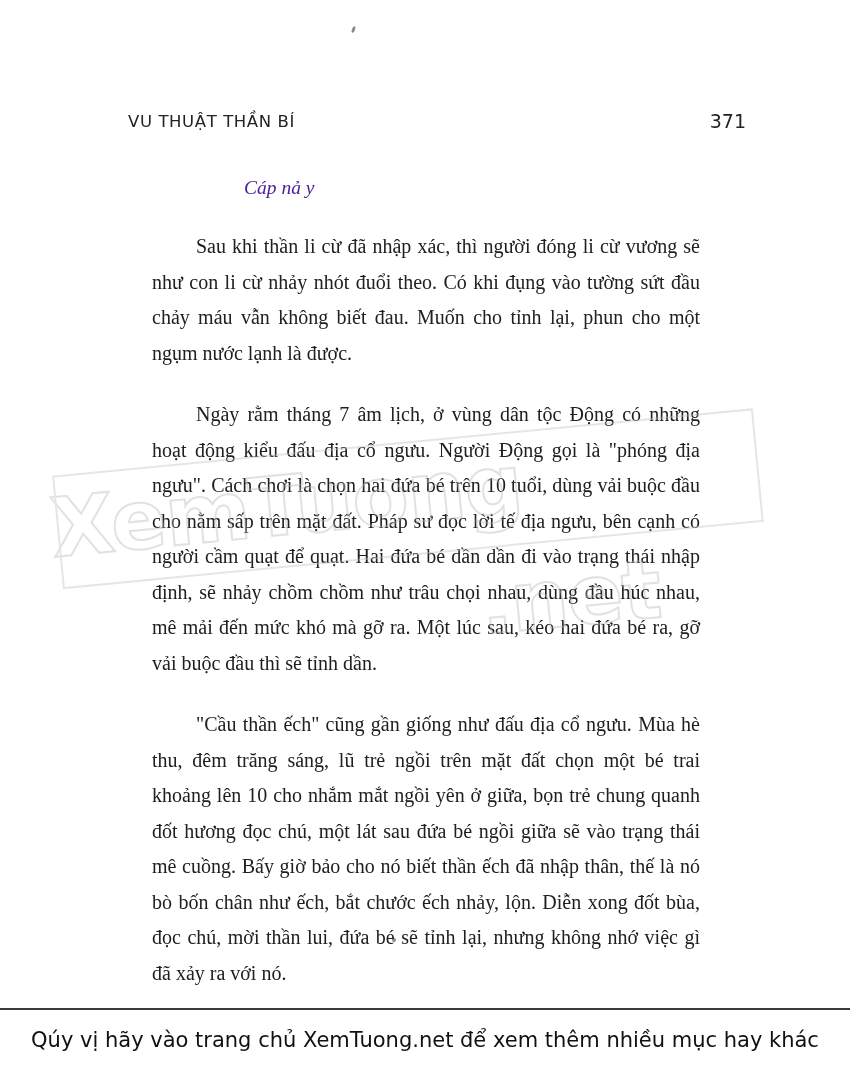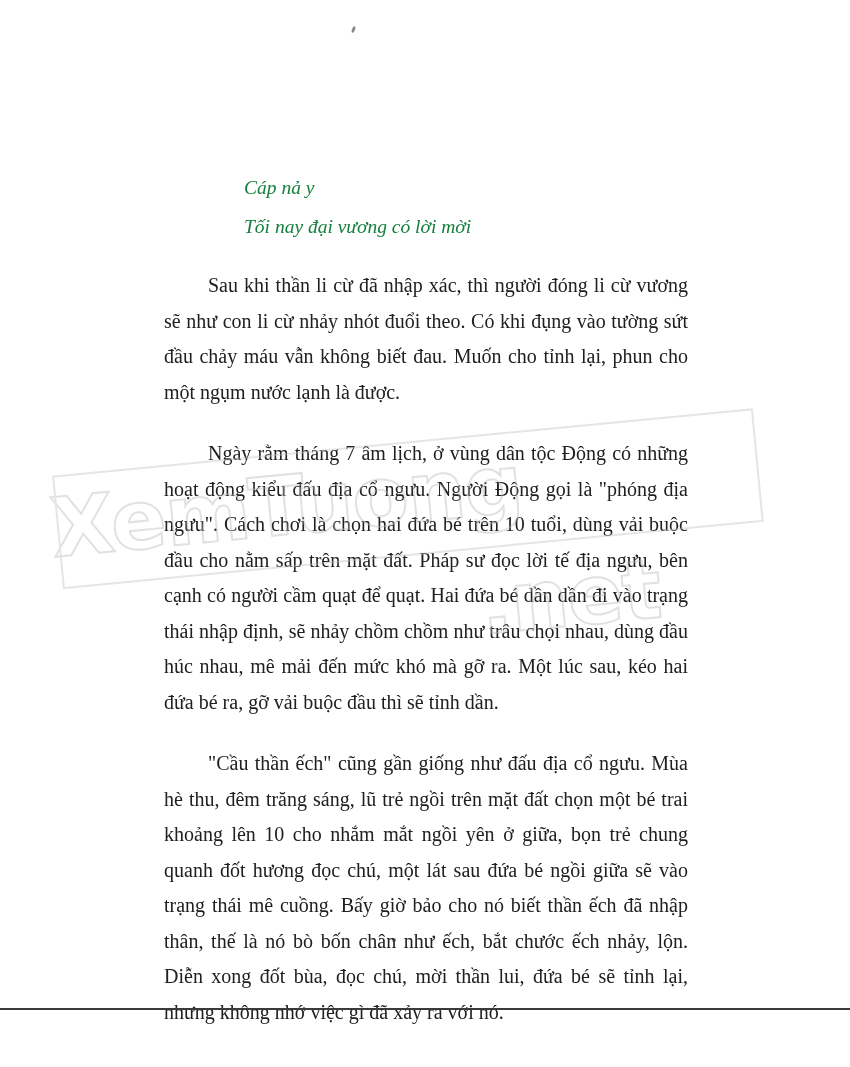--- a/index.html
+++ b/index.html
@@ -56,27 +56,27 @@
     left: 148px;
     top: 168px;
     width: 556px;
   }
 
   .verse {
     margin: 0 0 0 96px;
     font-style: italic;
     font-size: 19.5px;
     line-height: 39px;
-    color: #15803d;
+    color: #4c1d95;
     font-family: "Liberation Serif", serif;
   }
   .verse div { white-space: nowrap; }
 
   p.para {
-    margin: 16px;
+    margin: 4px;
     font-size: 20px;
     line-height: 35.5px;
     text-align: justify;
     text-justify: inter-word;
     color: #202020;
     text-indent: 44px;
     font-family: "Liberation Serif", serif;
   }
   p.para.gap-1 { margin-top: 22px; }
   p.para.gap-2 { margin-top: 26px; }
@@ -145,35 +145,39 @@
   .speck.s2 { left: 392px; top: 938px; width: 4px; height: 4px; }
 </style>
 </head>
 <body>
 
 <div class="page">
 
   <div class="speck s1"></div>
   <div class="speck s2"></div>
 
+  <div class="header">
+    <div class="running-head">VU THUẬT THẦN BÍ</div>
+    <div class="folio">371</div>
+  </div>
 
   <div class="content">
 
     <div class="verse">
       <div>Cáp nả y</div>
-      <div>Tối nay đại vương có lời mời</div>
     </div>
 
     <p class="para gap-1">Sau khi thần li cừ đã nhập xác, thì người đóng li cừ vương sẽ như con li cừ nhảy nhót đuổi theo. Có khi đụng vào tường sứt đầu chảy máu vẫn không biết đau. Muốn cho tỉnh lại, phun cho một ngụm nước lạnh là được.</p>
     <p class="para gap-2">Ngày rằm tháng 7 âm lịch, ở vùng dân tộc Động có những hoạt động kiểu đấu địa cổ ngưu. Người Động gọi là "phóng địa ngưu". Cách chơi là chọn hai đứa bé trên 10 tuổi, dùng vải buộc đầu cho nằm sấp trên mặt đất. Pháp sư đọc lời tế địa ngưu, bên cạnh có người cầm quạt để quạt. Hai đứa bé dần dần đi vào trạng thái nhập định, sẽ nhảy chồm chồm như trâu chọi nhau, dùng đầu húc nhau, mê mải đến mức khó mà gỡ ra. Một lúc sau, kéo hai đứa bé ra, gỡ vải buộc đầu thì sẽ tỉnh dần.</p>
     <p class="para gap-3">"Cầu thần ếch" cũng gần giống như đấu địa cổ ngưu. Mùa hè thu, đêm trăng sáng, lũ trẻ ngồi trên mặt đất chọn một bé trai khoảng lên 10 cho nhắm mắt ngồi yên ở giữa, bọn trẻ chung quanh đốt hương đọc chú, một lát sau đứa bé ngồi giữa sẽ vào trạng thái mê cuồng. Bấy giờ bảo cho nó biết thần ếch đã nhập thân, thế là nó bò bốn chân như ếch, bắt chước ếch nhảy, lộn. Diễn xong đốt bùa, đọc chú, mời thần lui, đứa bé sẽ tỉnh lại, nhưng không nhớ việc gì đã xảy ra với nó.</p>
 
   </div>
 
   <div class="watermark">
     <div class="wm-box"></div>
     <div class="wm-text">XemTuong</div>
     <div class="wm-text" style="margin-left:420px;">.net</div>
   </div>
 
   <div class="footer-rule"></div>
+  <div class="footer-text">Qúy vị hãy vào trang chủ XemTuong.net để xem thêm nhiều mục hay khác</div>
 
 </div>
 
 </body></html>

